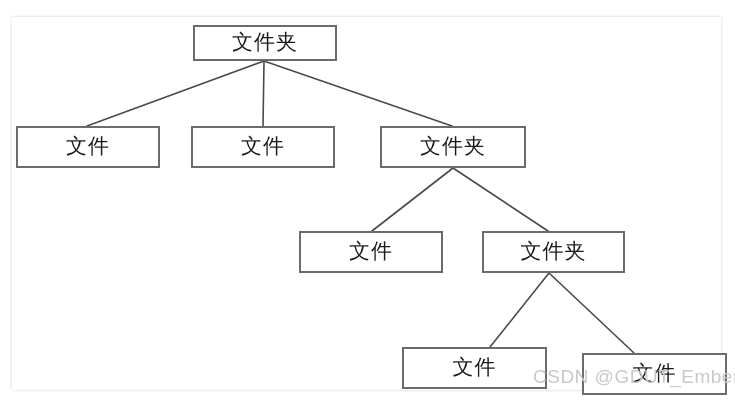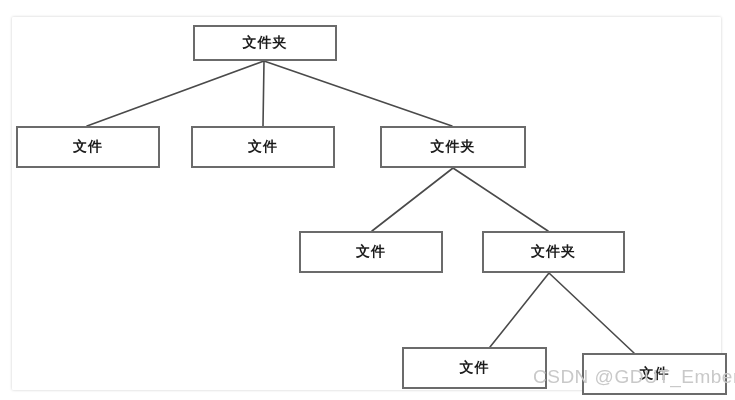--- a/index.html
+++ b/index.html
@@ -40,25 +40,24 @@
   }
   .tree-node {
     position: absolute;
     box-sizing: border-box;
     background: #ffffff;
     border: 2px solid #6b6b6b;
     display: flex;
     align-items: center;
     justify-content: center;
     color: #1b1b1b;
-    font-size: 14px;
+    font-size: 21px;
     letter-spacing: 1px;
     line-height: 1;
     white-space: nowrap;
-    font-weight: bold;
   }
   .node-label {
     display: block;
     transform: translateY(-1px);
   }
   #watermark {
     position: absolute;
     left: 533px;
     top: 366px;
     font-size: 19px;

